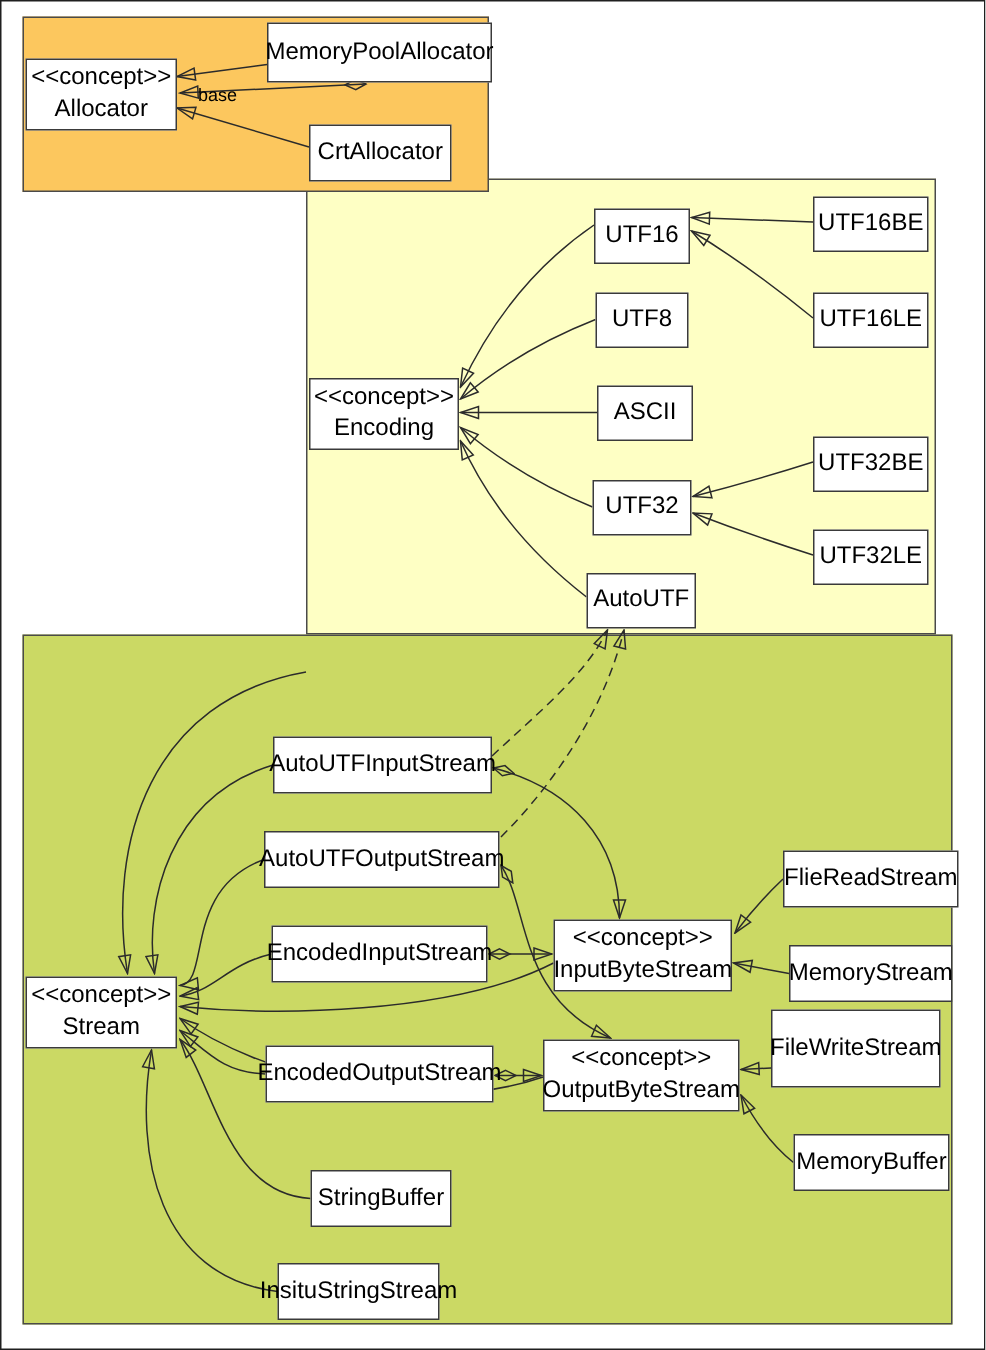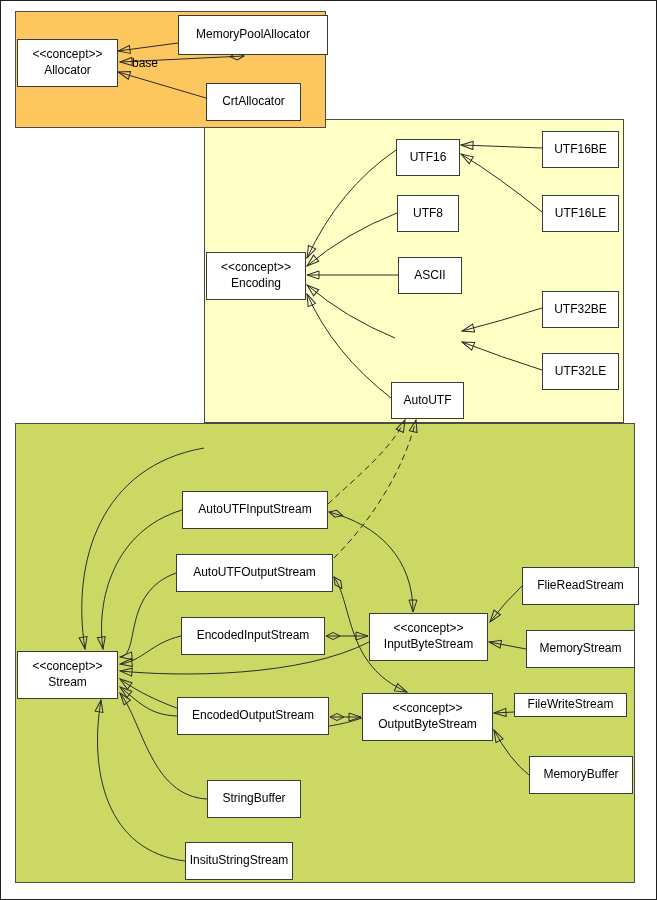--- a/index.html
+++ b/index.html
@@ -11,21 +11,21 @@
   .region { position:absolute; border:1px solid #4a4a4a; box-sizing:border-box; z-index:0; }
   .region-orange { left:14px; top:10px;  width:311px; height:117px; background:#fcc75e; }
   .region-yellow { left:203px; top:118px; width:420px; height:304px; background:#feffc4; }
   .region-green  { left:14px; top:422px; width:620px; height:460px; background:#cbd964; }
   svg.edges { position:absolute; left:0; top:0; z-index:1; pointer-events:none; }
   svg.edges path { fill:none; stroke:#2b2b2b; stroke-width:1; }
   svg.edges text { font:12px "Liberation Sans", sans-serif; fill:#000; }
   .node {
     position:absolute; z-index:2; background:#ffffff; border:1px solid #3a3a3a;
     display:flex; flex-direction:column; align-items:center; justify-content:center;
-    text-align:center; font-size:12px; line-height:1.3; color:#000; box-sizing:border-box;
+    text-align:center; font-size:16px; line-height:1.3; color:#000; box-sizing:border-box;
     white-space:nowrap;
   }
 </style>
 </head>
 <body>
 
 <div class="canvas">
 
   <div class="region region-yellow"></div>
   <div class="region region-orange"></div>
@@ -100,20 +100,23 @@
   </div>
   <div class="node" style="left:395px;top:138px;width:64px;height:37px">
     <span>UTF16</span>
   </div>
   <div class="node" style="left:396px;top:194px;width:62px;height:37px">
     <span>UTF8</span>
   </div>
   <div class="node" style="left:397px;top:256px;width:64px;height:37px">
     <span>ASCII</span>
   </div>
+  <div class="node" style="left:394px;top:319px;width:66px;height:37px">
+    <span>UTF32</span>
+  </div>
   <div class="node" style="left:390px;top:381px;width:73px;height:37px">
     <span>AutoUTF</span>
   </div>
   <div class="node" style="left:541px;top:130px;width:77px;height:37px">
     <span>UTF16BE</span>
   </div>
   <div class="node" style="left:541px;top:194px;width:77px;height:37px">
     <span>UTF16LE</span>
   </div>
   <div class="node" style="left:541px;top:290px;width:77px;height:37px">
@@ -152,20 +155,20 @@
   <div class="node" style="left:361px;top:692px;width:131px;height:48px">
     <span>&lt;&lt;concept&gt;&gt;</span>
     <span>OutputByteStream</span>
   </div>
   <div class="node" style="left:525px;top:629px;width:109px;height:38px">
     <span>MemoryStream</span>
   </div>
   <div class="node" style="left:521px;top:566px;width:117px;height:38px">
     <span>FlieReadStream</span>
   </div>
-  <div class="node" style="left:513px;top:692px;width:113px;height:24px">
+  <div class="node" style="left:513px;top:672px;width:113px;height:52px">
     <span>FileWriteStream</span>
   </div>
   <div class="node" style="left:528px;top:755px;width:104px;height:38px">
     <span>MemoryBuffer</span>
   </div>
 
 </div>
 
 </body></html>

